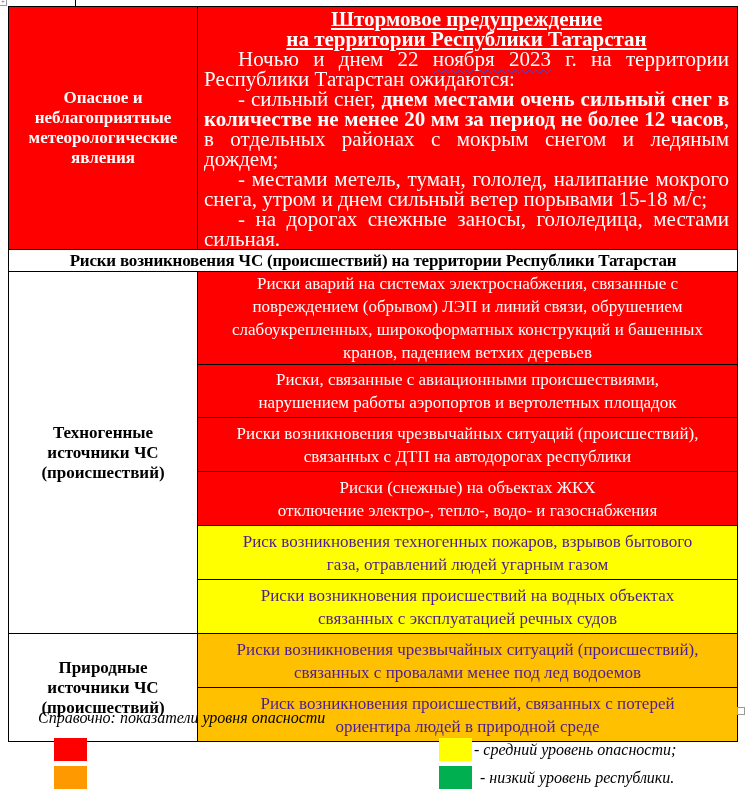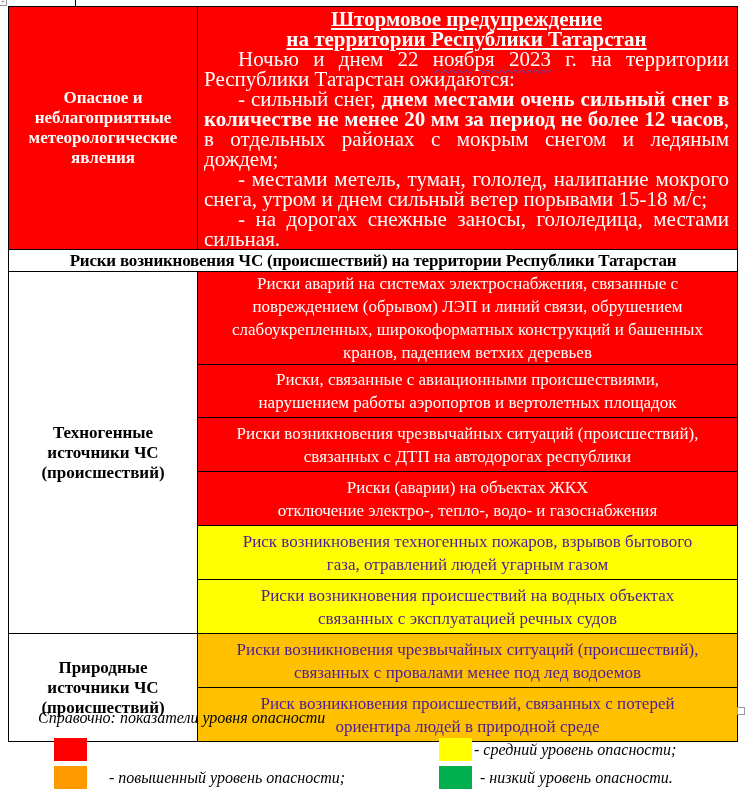--- a/index.html
+++ b/index.html
@@ -195,21 +195,21 @@
     </td>
   </tr>
   <tr>
     <td class="red risk-cell on-red h53">
       <span>Риски возникновения чрезвычайных ситуаций (происшествий),</span><br>
       <span>связанных с ДТП на автодорогах республики</span>
     </td>
   </tr>
   <tr>
     <td class="red risk-cell on-red h53">
-      <span>Риски (аварии) на объектах ЖКХ</span><br>
+      <span>Риски (снежные) на объектах ЖКХ</span><br>
       <span>отключение электро-, тепло-, водо- и газоснабжения</span>
     </td>
   </tr>
   <tr>
     <td class="yellow risk-cell on-yellow h53">
       <span>Риск возникновения техногенных пожаров, взрывов бытового</span><br>
       <span>газа, отравлений людей угарным газом</span>
     </td>
   </tr>
   <tr>
@@ -241,22 +241,21 @@
 
 <div class="resize-handle"></div>
 
 <div class="legend-title">Справочно: показатели уровня опасности</div>
 
 <div class="legend-item" style="left:54px; top:738px;">
   <span class="swatch" style="background:#ff0000;"></span>
 </div>
 <div class="legend-item" style="left:54px; top:766px;">
   <span class="swatch" style="background:#ff9900;"></span>
-  <span>- повышенный уровень опасности;</span>
 </div>
 <div class="legend-item right" style="left:439px; top:738px;">
   <span class="swatch" style="background:#ffff00;"></span>
   <span>- средний уровень опасности;</span>
 </div>
 <div class="legend-item right" style="left:439px; top:766px;">
   <span class="swatch" style="background:#00b050; margin-right:8px;"></span>
-  <span>- низкий уровень опасности.</span>
+  <span>- низкий уровень республики.</span>
 </div>
 
 </body></html>

